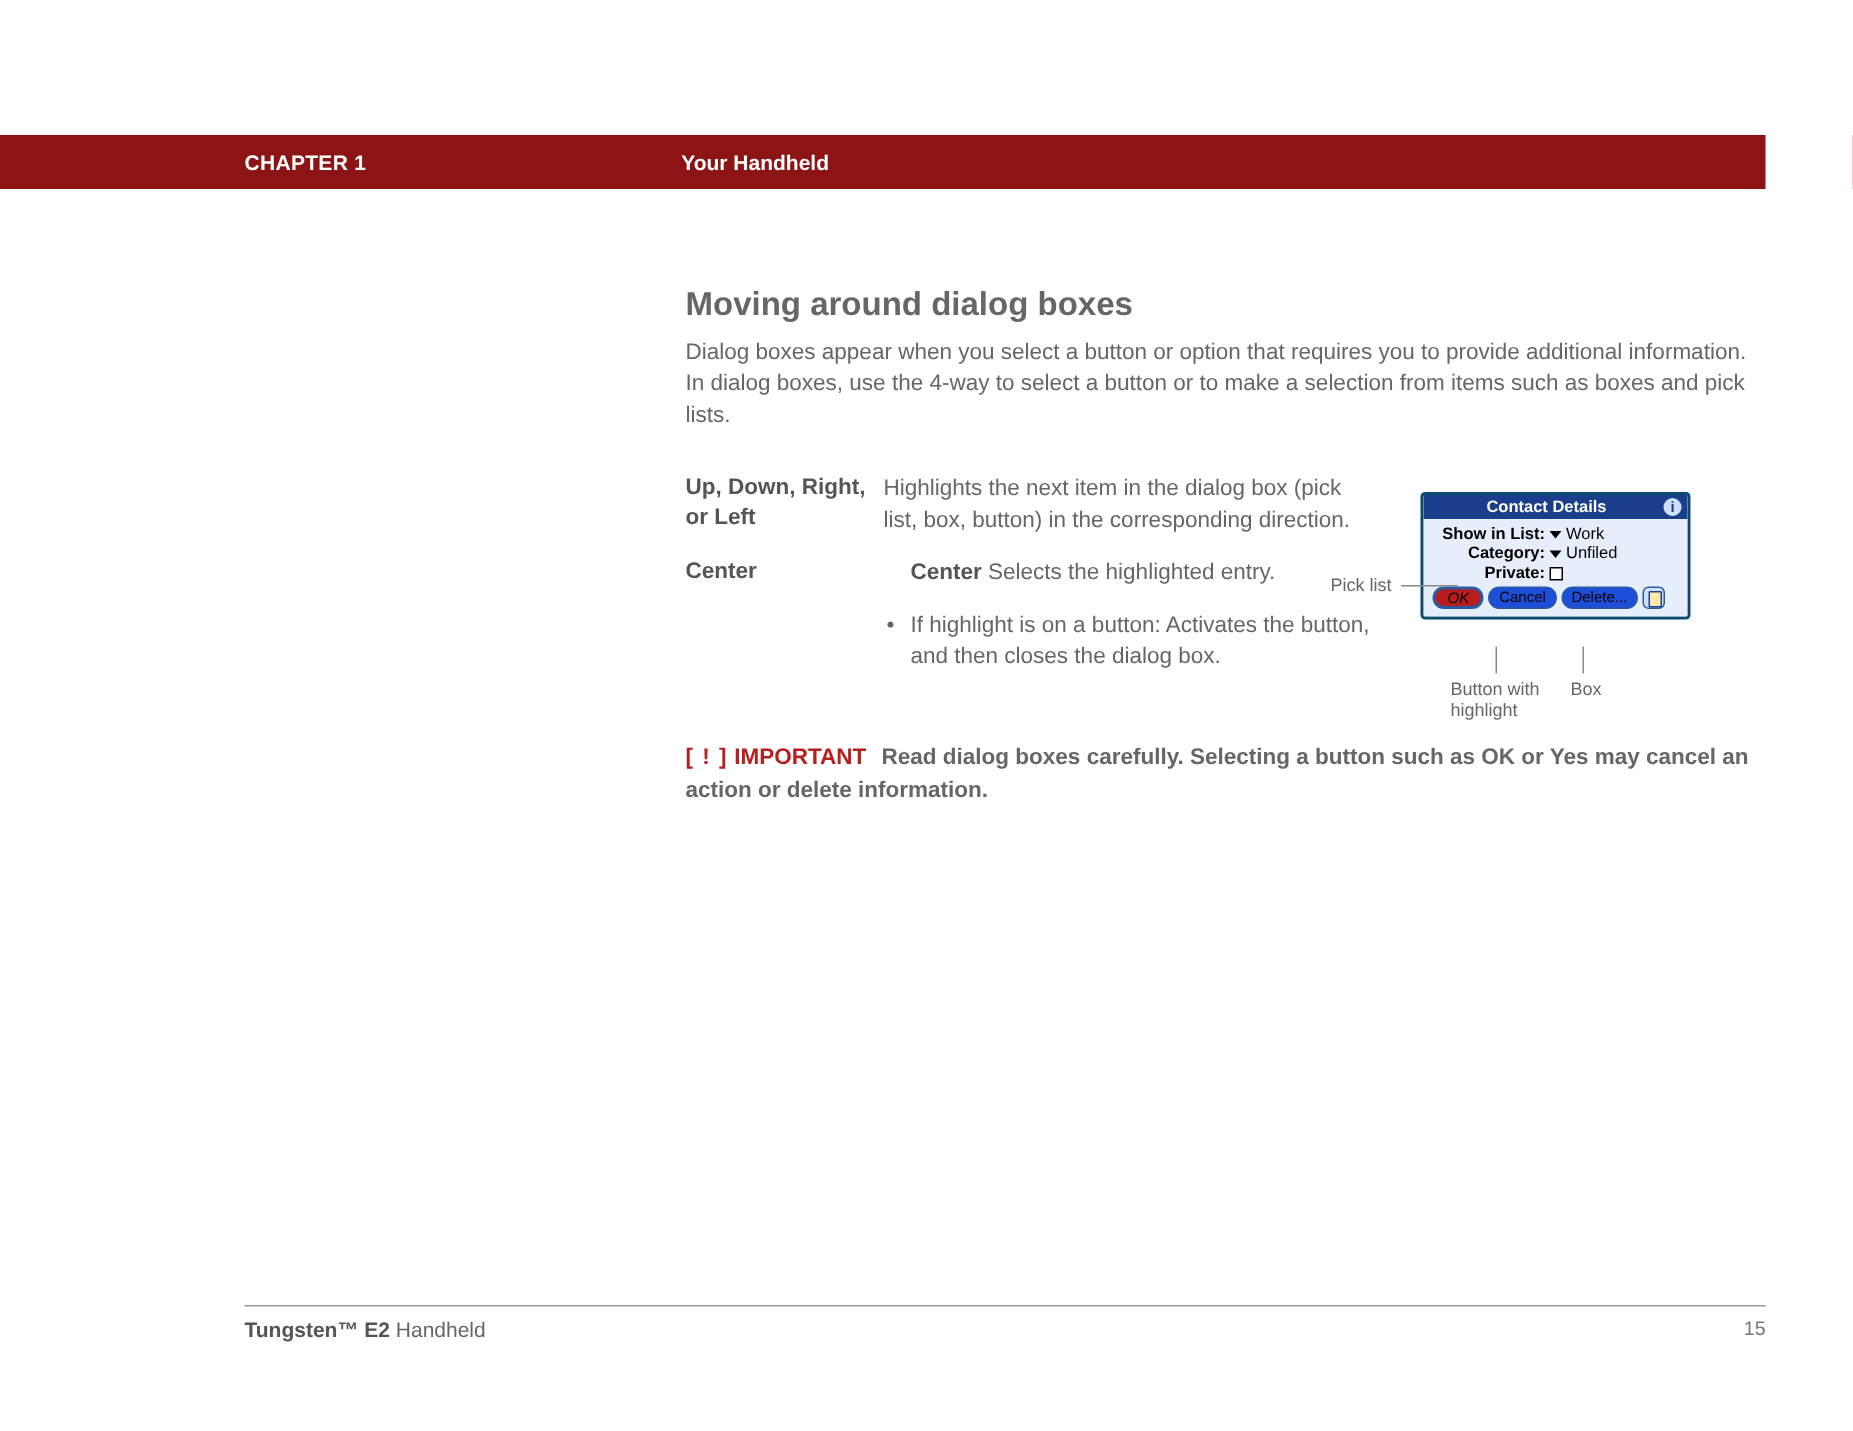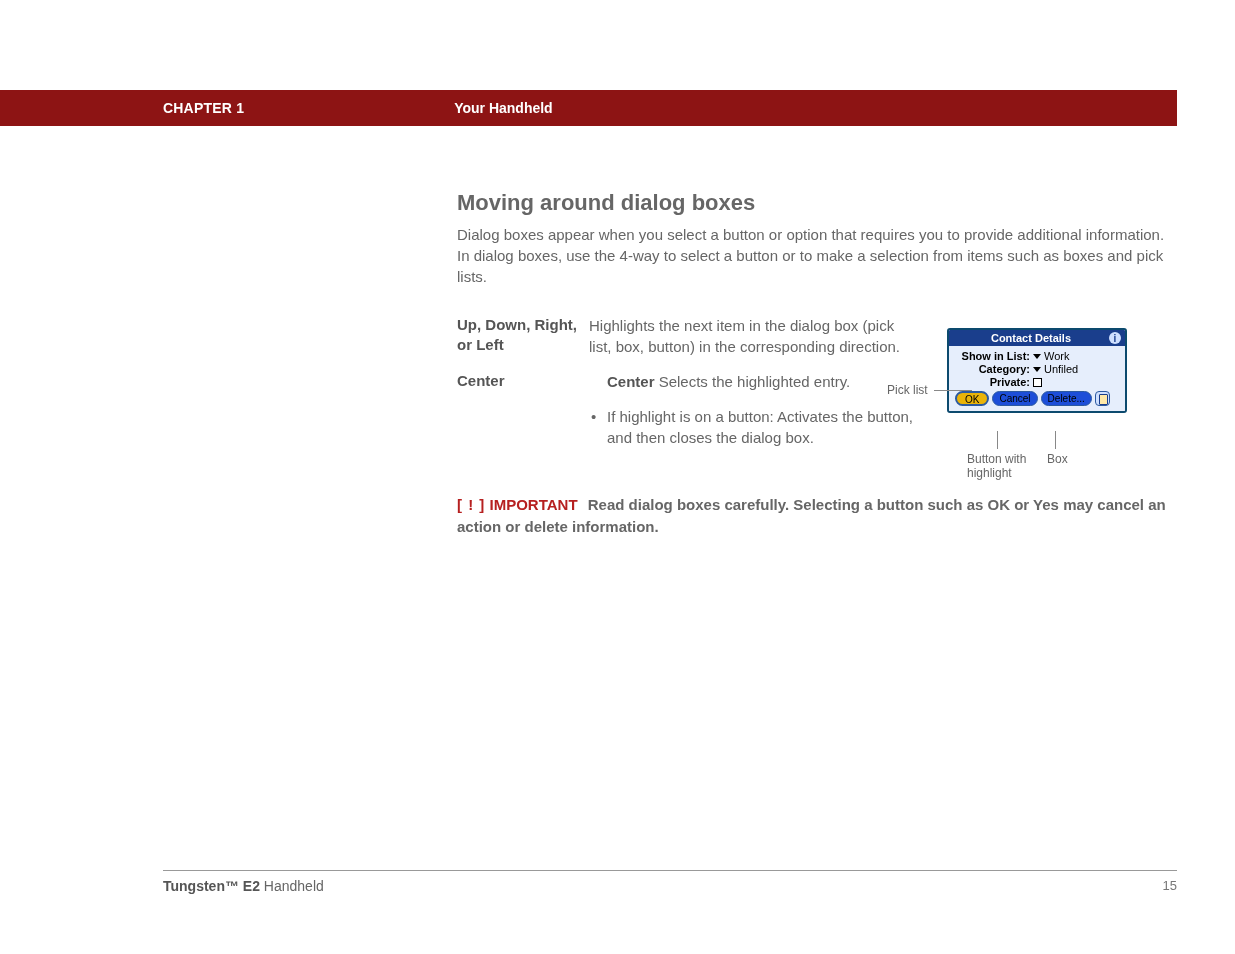--- a/index.html
+++ b/index.html
@@ -186,21 +186,21 @@
   .palm-lbl { font-weight:bold; width:78px; text-align:right; padding-right:3px; font-size:11px;}
   .palm-val { font-size:11px; }
   .tri { display:inline-block; width:0; height:0; border-left:4px solid transparent; border-right:4px solid transparent; border-top:5px solid #000; margin-right:3px; vertical-align:middle;}
   .palm-check { display:inline-block; width:9px; height:9px; border:1px solid #000; background:#fff;}
   .palm-btns { display:flex; gap:3px; margin-top:3px; align-items:center;}
   .palm-btn {
     border:1px solid #2c5aa0; border-radius:9px;
     padding:0 6px; font-size:10px; background:#1d4ed8; color:#000;
     line-height:14px; height:15px;
   }
-  .palm-btn.hl { background:#eab308; border-width:2px; padding:0 8px; }
+  .palm-btn.hl { background:#b91c1c; border-width:2px; padding:0 8px;font-style:italic; }
   .palm-note {
     display:inline-block; width:15px; height:15px;
     border:1px solid #2c5aa0; border-radius:4px;
     background:#cfe0ff;
     position:relative;
   }
   .palm-note::after{
     content:""; position:absolute; left:3px; top:2px;
     width:7px; height:9px; border:1px solid #1a3e8c; border-radius:1px;
     background:#ffe9a8;

